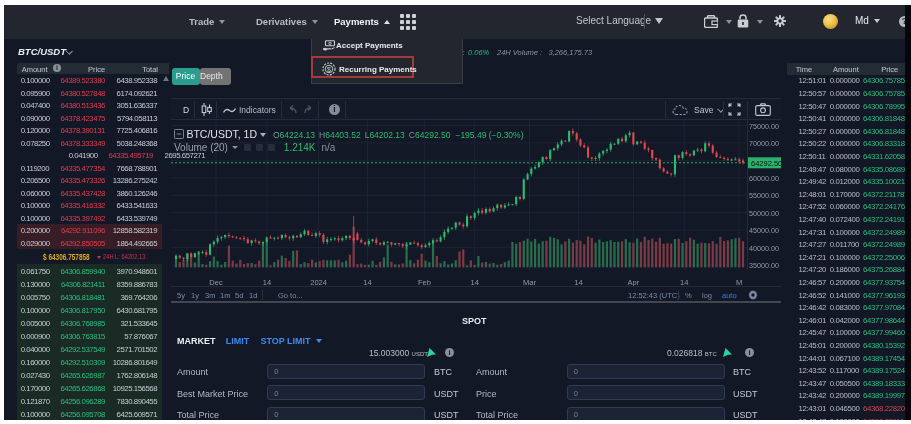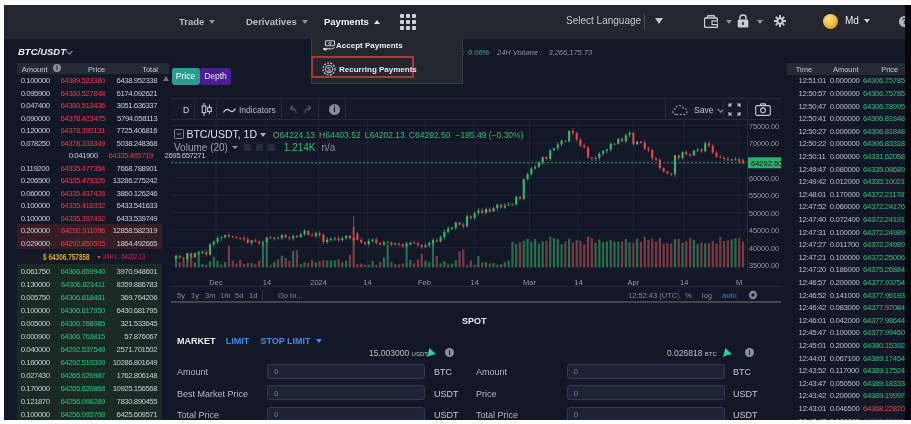--- a/index.html
+++ b/index.html
@@ -3,21 +3,21 @@
 <style>
 * { margin:0; padding:0; box-sizing:border-box; }
 html,body { width:911px; height:424px; background:#ffffff; overflow:hidden;
   font-family:"Liberation Sans", sans-serif; }
 #app { position:absolute; left:4px; top:4.5px; width:901px; height:415px;
   background:#131826; overflow:hidden; }
 #rstrip { position:absolute; left:905px; top:4.5px; width:6px; height:415px; background:#05070c; z-index:60; }
 .abs { position:absolute; }
 
 #nav { position:absolute; left:0; top:0; width:901px; height:34px; background:#23262e; }
-.navit { position:absolute; top:11px; font-size:9.5px; color:#b6bcc6; font-weight:bold; white-space:nowrap; }
+.navit { position:absolute; top:11px; font-size:9.5px; color:#b6bcc6; font-weight:bold; white-space:nowrap;margin-left:10px; }
 .cdn { display:inline-block; width:0; height:0; border-left:3.5px solid transparent; border-right:3.5px solid transparent; border-top:4px solid #8d939c; vertical-align:middle; margin-left:5px; }
 .cup { display:inline-block; width:0; height:0; border-left:3.5px solid transparent; border-right:3.5px solid transparent; border-bottom:4px solid #dfe2e6; vertical-align:middle; margin-left:5px; }
 
 .tkt { position:absolute; font-size:7.5px; color:#8f96a1; white-space:nowrap;font-style:italic; }
 
 #obook { position:absolute; left:13px; top:52px; width:153px; height:363.5px; }
 .obh { position:absolute; left:0; top:6.5px; width:152px; height:11px; background:#232b34; color:#c3c9d1; font-size:7.5px; }
 .obr { position:absolute; left:0; width:145px; font-size:7.8px; color:#c6cbd2; letter-spacing:-0.45px; }
 .obr span { position:absolute; top:50%; transform:translateY(-50%); }
 .c1 { left:3.7px; }
@@ -838,21 +838,21 @@
     <span class="btbi" style="left:531px;">log</span>
     <span class="btbi" style="left:551px;color:#2e7fee;">auto</span>
     <svg class="abs" style="left:577px;top:3.5px;" width="10" height="10" viewBox="0 0 11 11">
       <path fill="#7f8aa3" d="M5.5 0 L6.3 1.3 L7.9 0.9 L8.2 2.5 L9.8 2.9 L9.2 4.4 L10.5 5.5 L9.2 6.6 L9.8 8.1 L8.2 8.5 L7.9 10.1 L6.3 9.7 L5.5 11 L4.7 9.7 L3.1 10.1 L2.8 8.5 L1.2 8.1 L1.8 6.6 L0.5 5.5 L1.8 4.4 L1.2 2.9 L2.8 2.5 L3.1 0.9 L4.7 1.3 Z"></path>
       <circle cx="5.5" cy="5.5" r="1.9" fill="#131826"></circle>
     </svg>
   </div>
   <div class="abs" style="left:167px;top:296.5px;width:610px;height:2px;background:#42464f;"></div>
 
   <div class="abs" style="left:167.5px;top:63px;width:28px;height:17px;background:#2a9d8f;border-radius:3px;color:#fff;font-size:8.5px;text-align:center;line-height:17px;">Price</div>
-  <div class="abs" style="left:196px;top:63px;width:31px;height:17px;background:#4c1d95;border-radius:3px;color:#e8eaee;font-size:8.5px;text-align:center;line-height:17px;">Depth</div>
+  <div class="abs" style="left:196px;top:63px;width:31px;height:17px;background:#737373;border-radius:3px;color:#e8eaee;font-size:8.5px;line-height:17px;">Depth</div>
 
   <div id="spot">
     <span class="abs" style="left:291px;top:13.5px;font-size:9px;font-weight:bold;color:#e8eaee;">SPOT</span>
     <span class="abs" style="left:6px;top:33px;font-size:9px;font-weight:bold;color:#eceef2;">MARKET</span>
     <span class="abs" style="left:54.7px;top:33px;font-size:9px;font-weight:bold;color:#3d8bf2;">LIMIT</span>
     <span class="abs" style="left:89.4px;top:33px;font-size:9px;font-weight:bold;color:#3d8bf2;">STOP LIMIT<span class="cdn" style="border-top-color:#3d8bf2;"></span></span>
 
     <span class="abs" style="left:198px;top:45px;font-size:8.5px;color:#b9bfca;">15.003000 <span style="font-size:6px;">USDT</span></span>
     <svg class="abs" style="left:255px;top:44px;" width="11" height="11" viewBox="0 0 11 11">
         <path d="M1 10 L3.5 1 L10 7.5 L6 7.8 Z" fill="#2bd4a0"></path>

